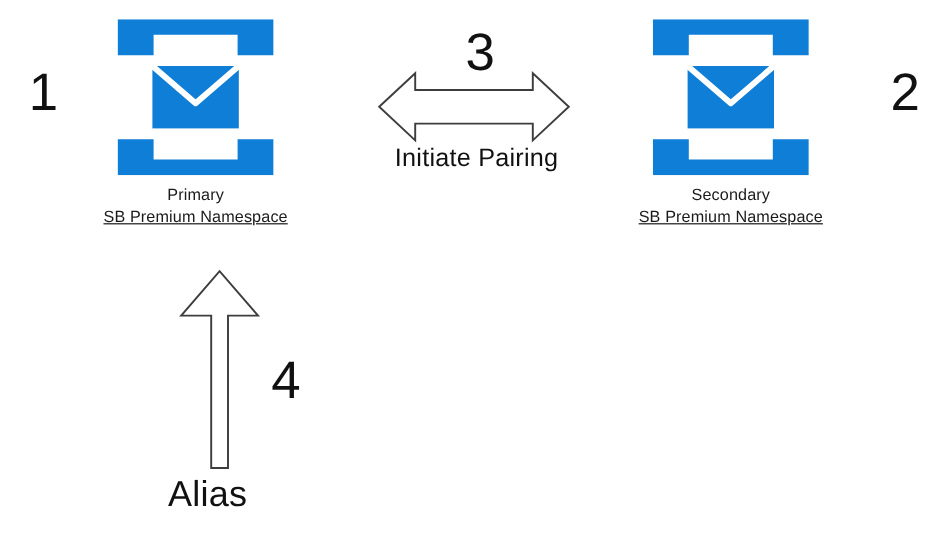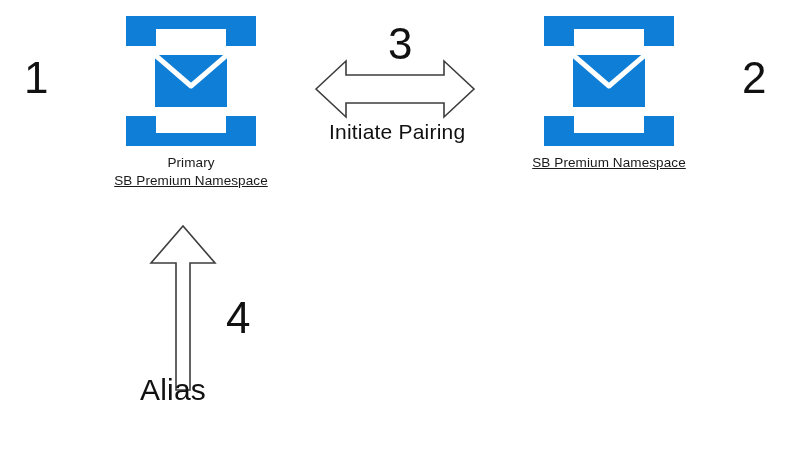--- a/index.html
+++ b/index.html
@@ -34,21 +34,21 @@
   #step-2 { left: 742px; top: 56px; }
   #step-3 { left: 388px; top: 22px; }
   #step-4 { left: 226px; top: 296px; }
 
   
   .namespace-node {
     position: absolute;
     width: 230px;
     text-align: center;
   }
-  #node-primary   { left: 76px;  top: 16px; }
+  #node-primary   { left: 48px;  top: 16px; }
   #node-secondary { left: 494px; top: 16px; }
 
   .ns-icon-wrap {
     width: 130px;
     height: 130px;
     margin: 0 auto;
     position: relative;
   }
   .ns-icon-wrap svg { display: block; width: 130px; height: 130px; }
 
@@ -79,21 +79,21 @@
     text-align: right;
   }
   #label-initiate-pairing {
     left: 329px;
     top: 120px;
     font-size: 21px;
     letter-spacing: 0.2px;
   }
   #label-alias {
     left: 140px;
-    top: 373px;
+    top: 396px;
     font-size: 30px;
     letter-spacing: 0.2px;
   }
 </style>
 </head>
 <body>
 
 <div id="canvas">
 
   <div class="step-number" id="step-1">1</div>
@@ -130,20 +130,21 @@
       <svg viewBox="0 0 130 130" xmlns="http://www.w3.org/2000/svg" aria-hidden="true">
         <g fill="#0f7ed6">
           <path d="M 0 0 H 130 V 30 H 100 V 13 H 30 V 30 H 0 Z"></path>
           <path d="M 0 100 H 30 V 117 H 100 V 100 H 130 V 130 H 0 Z"></path>
           <rect x="29" y="39" width="72" height="52"></rect>
           <path d="M 29 39 L 65 70 L 101 39" fill="none" stroke="#ffffff" stroke-width="5" stroke-linejoin="round" stroke-linecap="square"></path>
         </g>
       </svg>
     </div>
     <div class="ns-caption">
+      <span class="ns-title">Secondary</span>
       <span class="ns-subtitle">SB Premium Namespace</span>
     </div>
   </div>
 
   <div class="arrow-shape" id="arrow-pairing">
     <svg viewBox="0 0 158 62" width="158" height="62" xmlns="http://www.w3.org/2000/svg" aria-hidden="true">
       <path d="M 0 31 L 30 3 L 30 17 L 128 17 L 128 3 L 158 31 L 128 59 L 128 45 L 30 45 L 30 59 Z" fill="#ffffff" stroke="#3d3d3d" stroke-width="1.6" stroke-linejoin="miter"></path>
     </svg>
   </div>
 

